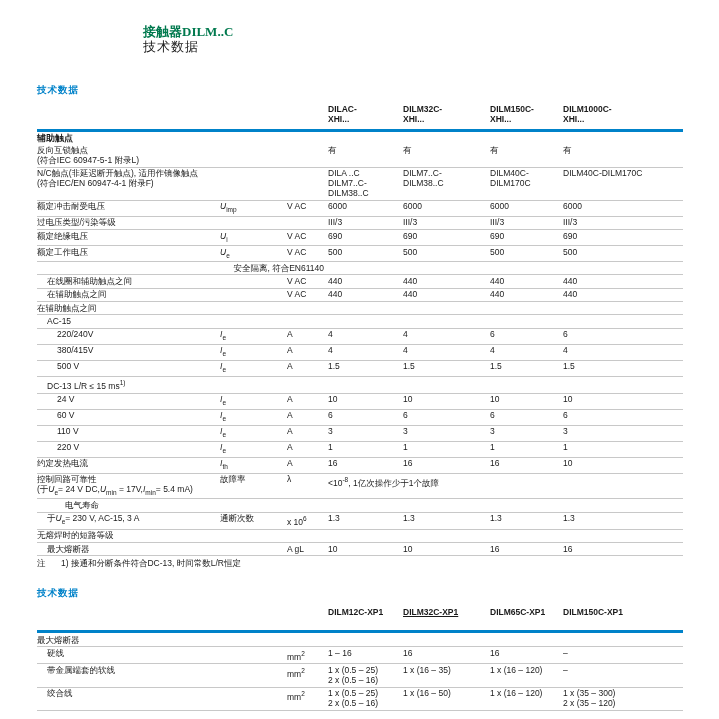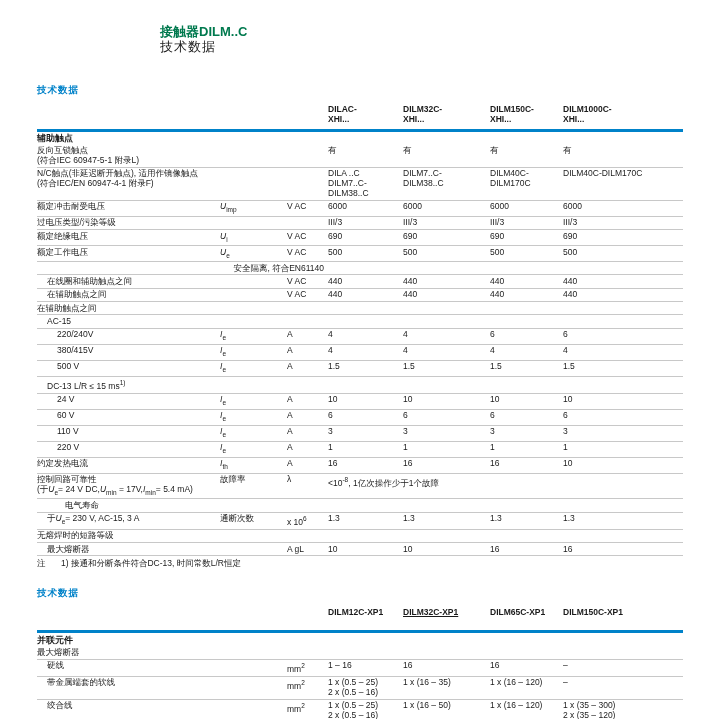--- a/index.html
+++ b/index.html
@@ -1,21 +1,21 @@
 <!DOCTYPE html>
 <html><head>
 <meta charset="utf-8">
 <style>
   html,body{margin:0;padding:0;}
   body{
     width:719px;height:719px;background:#ffffff;
     font-family:"Liberation Sans","DejaVu Sans",sans-serif;
     color:#1a1a1a;position:relative;overflow:hidden;
   }
-  .doc-title{position:absolute;left:160px;top:24px;line-height:15px;}
+  .doc-title{position:absolute;left:143px;top:24px;line-height:15px;font-family:Liberation Serif, serif;}
   .doc-title .t1{color:#00794e;font-weight:bold;font-size:13px;}
   .doc-title .t2{color:#1a1a1a;font-size:13px;letter-spacing:1px;}
   .content{position:absolute;left:37px;top:84px;width:646px;}
   .sec-title{color:#0082c9;font-weight:bold;font-size:9.5px;letter-spacing:1px;margin-bottom:8px;}
   .sec2{margin-top:18px;}
   .thead{display:grid;font-size:8.5px;font-weight:bold;line-height:9.8px;padding-bottom:4px;}
   .thead2{padding-bottom:12px;}
   .rule{border-top:3px solid #0082c9;margin-bottom:1px;}
   .g1{grid-template-columns:183px 67px 41px 75px 87px 73px 120px;}
   .g2{grid-template-columns:111px 139px 41px 75px 87px 73px 120px;}
@@ -247,23 +247,20 @@
   <div class="section sec2">
     <div class="sec-title">技术数据</div>
     <div class="table">
         <div class="thead g2 thead2">
           <div style="grid-column: 4;">DILM12C-XP1</div>
           <div style="grid-column: 5; text-decoration: underline;">DILM32C-XP1</div>
           <div style="grid-column: 6;">DILM65C-XP1</div>
           <div style="grid-column: 7;">DILM150C-XP1</div>
         </div>
         <div class="rule"></div>
-        <div class="row g2 grpbold">
-          <div style="grid-column: 1 / 4;">并联元件</div>
-        </div>
         <div class="row g2 grp">
           <div style="grid-column: 1 / 4;">最大熔断器</div>
         </div>
         <div class="row g2">
           <div class="ind1">硬线</div>
           <div style="grid-column: 2;"></div>
           <div style="grid-column: 3;">mm<sup>2</sup></div>
           <div style="grid-column: 4;">1 – 16</div>
           <div style="grid-column: 5;">16</div>
           <div style="grid-column: 6;">16</div>

